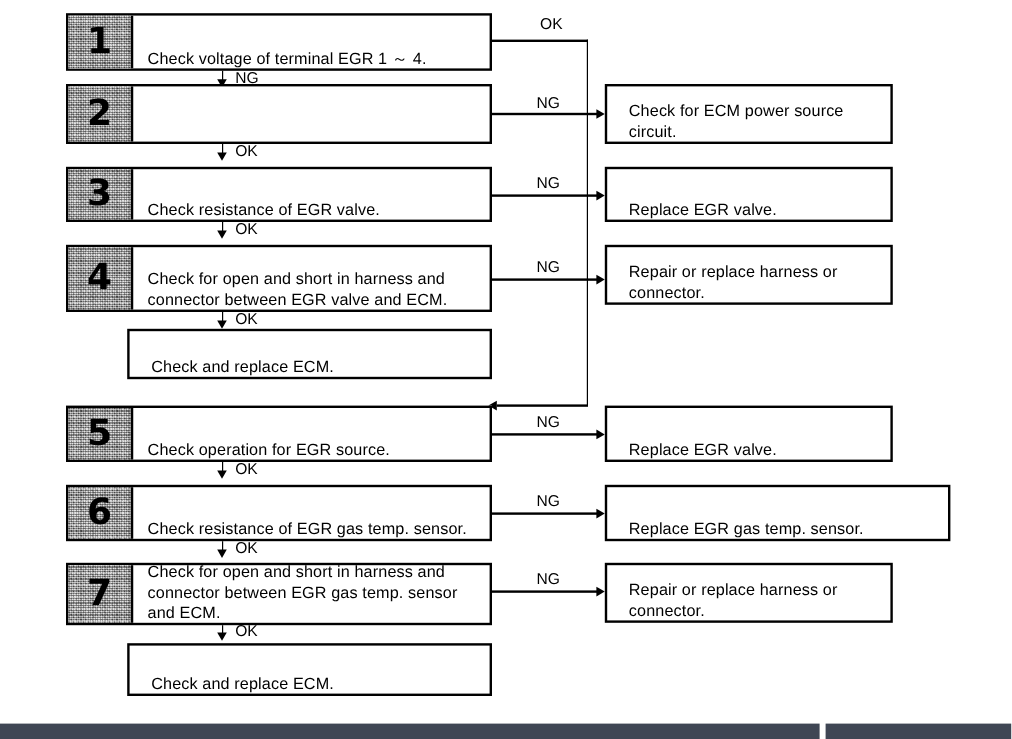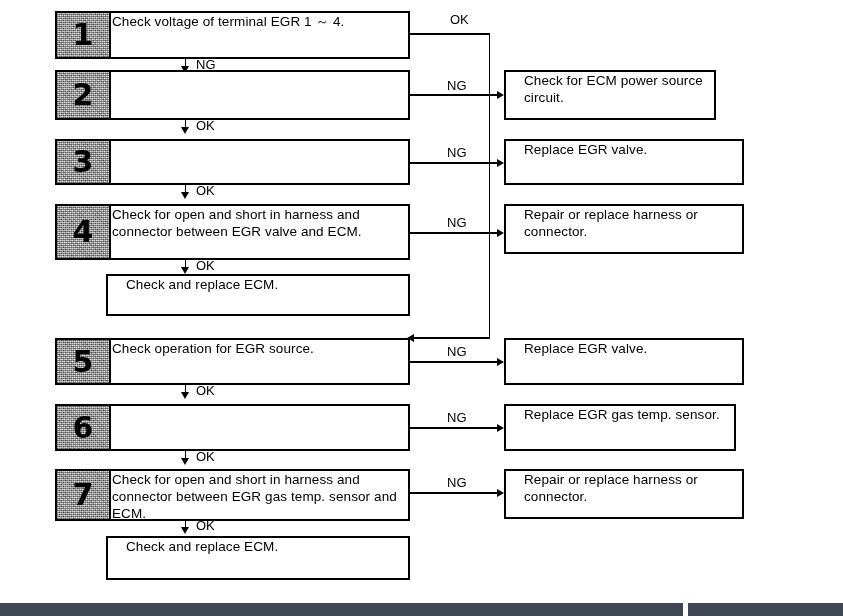--- a/index.html
+++ b/index.html
@@ -47,22 +47,22 @@
     font-weight: 700;
     font-size: 30px;
     line-height: 1;
     color: #000000;
     position: relative;
     z-index: 2;
   }
   .fbox .body {
     flex: 1 1 auto;
     display: flex;
-    align-items: flex-start;
-    padding: 0 10px 0 1px;
+    align-items: flex-end;
+    padding: 0 10px 0 12px;
   }
   .fbox .body p {
     margin: 0;
     font-size: 13.5px;
     line-height: 17px;
     color: #000000;
     letter-spacing: .1px;
   }
   .fbox.plain .body { padding-left: 18px; }
 
@@ -141,29 +141,32 @@
   </div>
 
   <div class="hline" style="left:410px; top:94px; width:88px;"></div>
   <div class="arr right" style="left:497px; top:91px;"></div>
   <div class="elabel" style="left:447px; top:79px;">NG</div>
 
   <div class="vline" style="left:184.5px; top:120px; height:10px;"></div>
   <div class="arr down" style="left:181px; top:127px;"></div>
   <div class="elabel" style="left:196px; top:119px;">OK</div>
 
-  <div class="fbox plain" style="left:504px; top:70px; width:212px; height:50px;">
+  <div class="fbox plain" style="left:504px; top:70px; width:240px; height:50px;">
     <div class="body">
       <p>Check for ECM power source circuit.</p>
     </div>
   </div>
 
   <div class="fbox" style="left:55px; top:139px; width:355px; height:46px;">
     <div class="num">
       <span>3</span>
+    </div>
+    <div class="body">
+      <p>Check resistance of EGR valve.</p>
     </div>
   </div>
 
   <div class="hline" style="left:410px; top:162px; width:88px;"></div>
   <div class="arr right" style="left:497px; top:159px;"></div>
   <div class="elabel" style="left:447px; top:146px;">NG</div>
 
   <div class="vline" style="left:184.5px; top:185px; height:10px;"></div>
   <div class="arr down" style="left:181px; top:192px;"></div>
   <div class="elabel" style="left:196px; top:184px;">OK</div>
@@ -223,31 +226,34 @@
   <div class="fbox plain" style="left:504px; top:338px; width:240px; height:47px;">
     <div class="body">
       <p>Replace EGR valve.</p>
     </div>
   </div>
 
   <div class="fbox" style="left:55px; top:404px; width:355px; height:47px;">
     <div class="num">
       <span>6</span>
     </div>
+    <div class="body">
+      <p>Check resistance of EGR gas temp. sensor.</p>
+    </div>
   </div>
 
   <div class="hline" style="left:410px; top:427px; width:88px;"></div>
   <div class="arr right" style="left:497px; top:424px;"></div>
   <div class="elabel" style="left:447px; top:411px;">NG</div>
 
   <div class="vline" style="left:184.5px; top:451px; height:10px;"></div>
   <div class="arr down" style="left:181px; top:458px;"></div>
   <div class="elabel" style="left:196px; top:450px;">OK</div>
 
-  <div class="fbox plain" style="left:504px; top:404px; width:232px; height:47px;">
+  <div class="fbox plain" style="left:504px; top:404px; width:288px; height:47px;">
     <div class="body">
       <p>Replace EGR gas temp. sensor.</p>
     </div>
   </div>
 
   <div class="fbox" style="left:55px; top:469px; width:355px; height:52px;">
     <div class="num">
       <span>7</span>
     </div>
     <div class="body">

